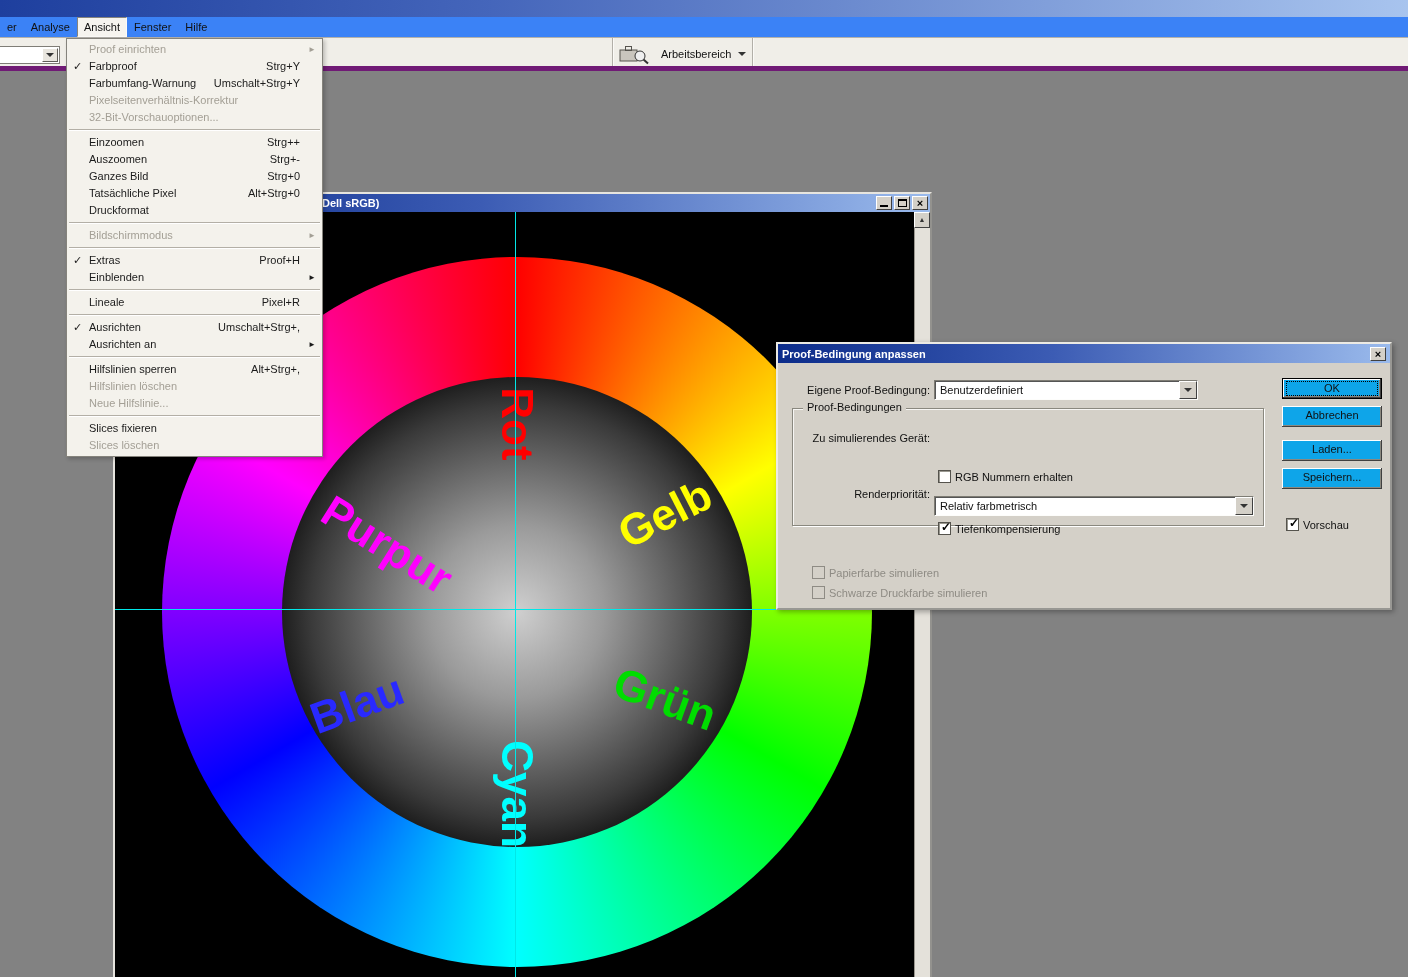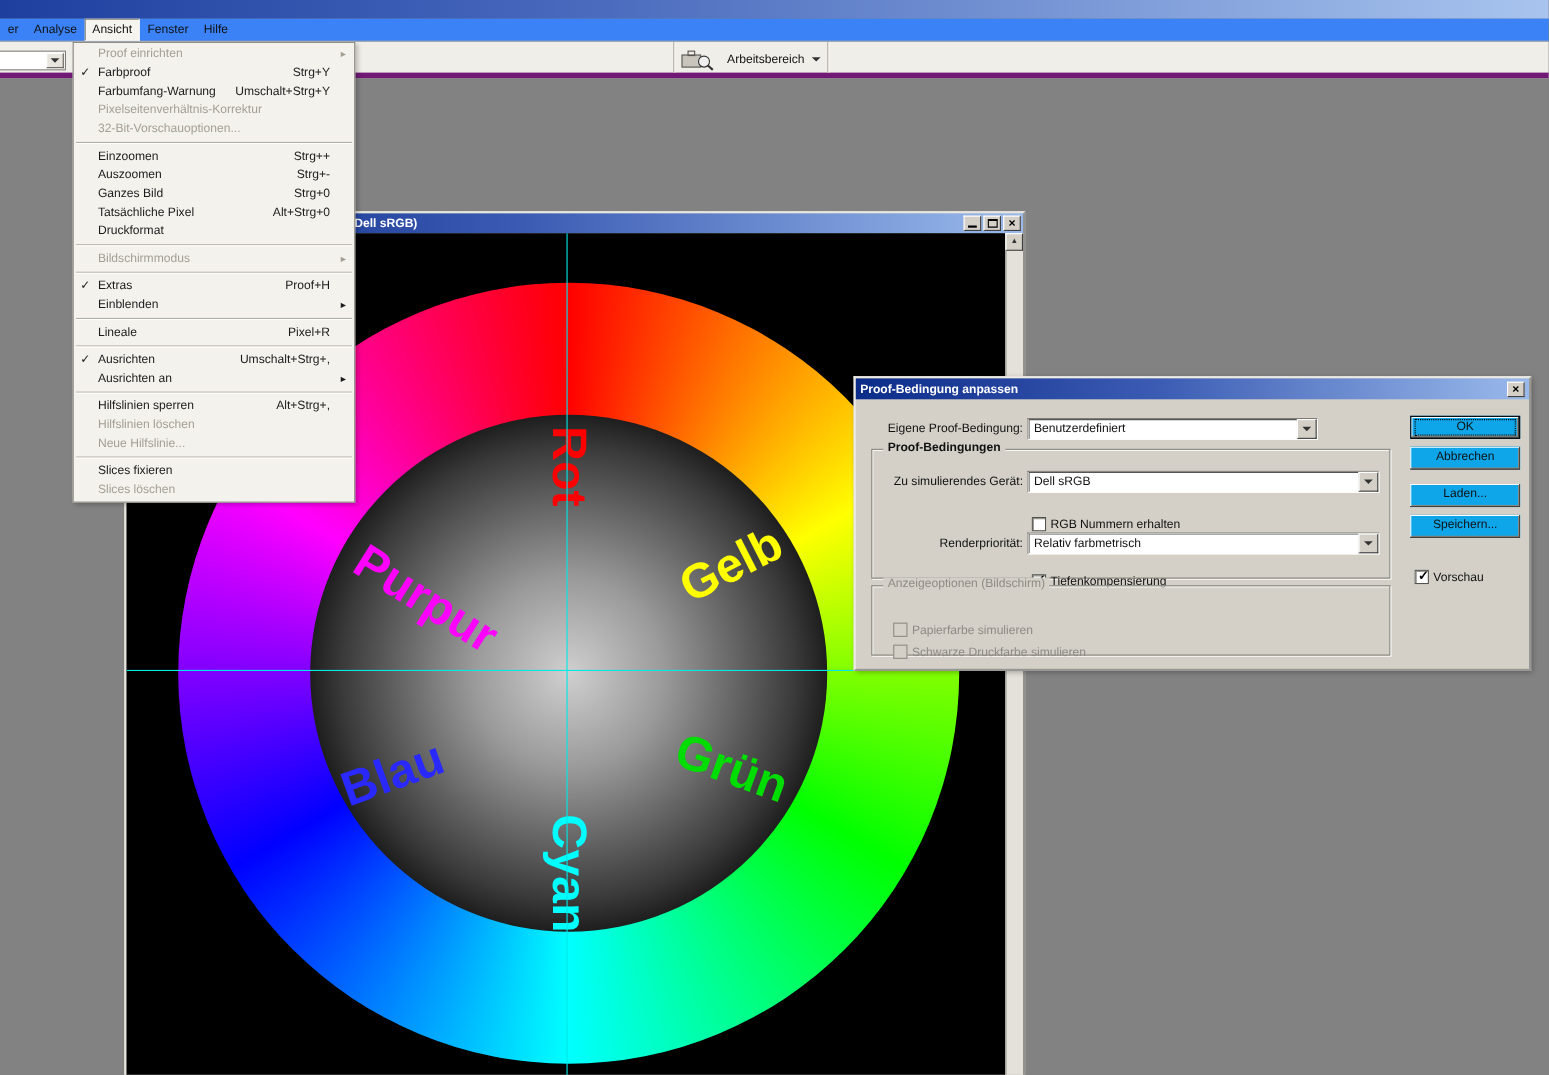--- a/index.html
+++ b/index.html
@@ -84,24 +84,24 @@
     display:flex; align-items:center; color:#fff; font-weight:bold; padding:0 4px; }
   .dlg-close { margin-left:auto; }
   .dlg-label { position:absolute; text-align:right; }
   .combo { position:absolute; height:20px; background:#fff; border:1px solid; border-color:#7e7c74 #fdfdfb #fdfdfb #7e7c74;
     box-shadow:inset 1px 1px 0 #555; }
   .combo .val { position:absolute; left:5px; top:3px; white-space:nowrap; }
   .combo .cbtn { position:absolute; right:0; top:0; bottom:0; width:18px; background:#d4d0c8;
     border:1px solid; border-color:#fff #404040 #404040 #fff; display:flex; align-items:center; justify-content:center; }
   .combo1 { left:156px; top:36px; width:264px;padding-left:14px; }
   .combo2 { left:156px; top:84px; width:320px; }
-  .combo3 { left:156px; top:140px; width:320px;padding-left:42px; }
+  .combo3 { left:156px; top:152px; width:320px;padding-left:42px; }
   .group { position:absolute; border:1px solid #8a887f; box-shadow:1px 1px 0 #fff, inset 1px 1px 0 rgba(255,255,255,.8); }
   .group-title { position:absolute; top:-8px; left:10px; background:#d4d0c8; padding:0 4px; white-space:nowrap; }
-  .group1 { left:14px; top:64px; width:472px; height:118px;font-weight:bold; }
+  .group1 { left:14px; top:64px; width:472px; height:118px; }
   .group2 { left:14px; top:188px; width:472px; height:64px; }
   .group2 .group-title { color:#8e8b84; }
   .cb-row { position:absolute; display:flex; align-items:center; gap:4px;margin-top:16px; }
   .cbx { width:13px; height:13px; background:#fff; border:1px solid #55534d;
     box-shadow:inset 1px 1px 0 #9a9890; position:relative; flex:0 0 13px; }
   .cbx.on::before { content:"✓"; position:absolute; left:2px; top:-3px; font-size:12px; font-weight:bold; color:#000; }
   .cbx.off-disabled { background:#d4d0c8; border-color:#8e8b84; box-shadow:none; }
   .cb-row.disabled { color:#8e8b84; }
   .btn { position:absolute; left:504px; width:100px; height:21px; background:#0ea5e9; text-align:center; line-height:19px;
     box-shadow:inset -1px -1px 0 #404040, inset 1px 1px 0 #fff, inset -2px -2px 0 #8a887f; }
@@ -300,45 +300,36 @@
     <span class="val">Benutzerdefiniert</span>
     <span class="cbtn">
         <span class="caret-down"></span>
       </span>
   </div>
 
   <div class="group group1">
     <span class="group-title">Proof-Bedingungen</span>
   </div>
   <span class="dlg-label" style="left:26px; top:88px; width:126px;">Zu simulierendes Gerät:</span>
-  <div class="combo combo2">
-    <span class="val">Dell sRGB</span>
-    <span class="cbtn">
-        <span class="caret-down"></span>
-      </span>
-  </div>
   <div class="cb-row" style="left:160px; top:110px;">
     <span class="cbx"></span>
     <span>RGB Nummern erhalten</span>
   </div>
   <span class="dlg-label" style="left:26px; top:144px; width:126px;">Renderpriorität:</span>
   <div class="combo combo3">
     <span class="val">Relativ farbmetrisch</span>
     <span class="cbtn">
         <span class="caret-down"></span>
       </span>
   </div>
   <div class="cb-row" style="left:160px; top:162px;">
     <span class="cbx on"></span>
     <span>Tiefenkompensierung</span>
   </div>
 
-  <div class="group group2">
-    <span class="group-title">Anzeigeoptionen (Bildschirm)</span>
-  </div>
   <div class="cb-row disabled" style="left:34px; top:206px;">
     <span class="cbx off-disabled"></span>
     <span>Papierfarbe simulieren</span>
   </div>
   <div class="cb-row disabled" style="left:34px; top:226px;">
     <span class="cbx off-disabled"></span>
     <span>Schwarze Druckfarbe simulieren</span>
   </div>
 
   <div class="btn btn-ok default">OK</div>

